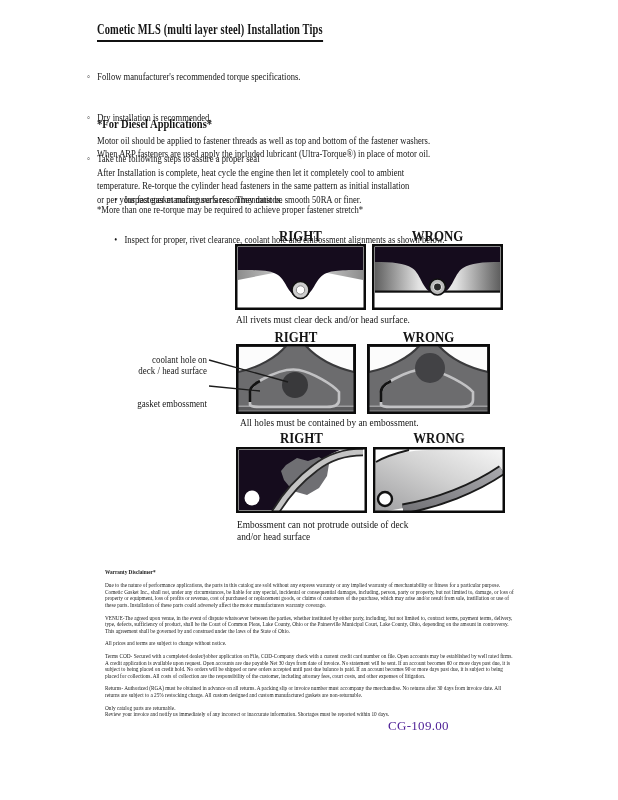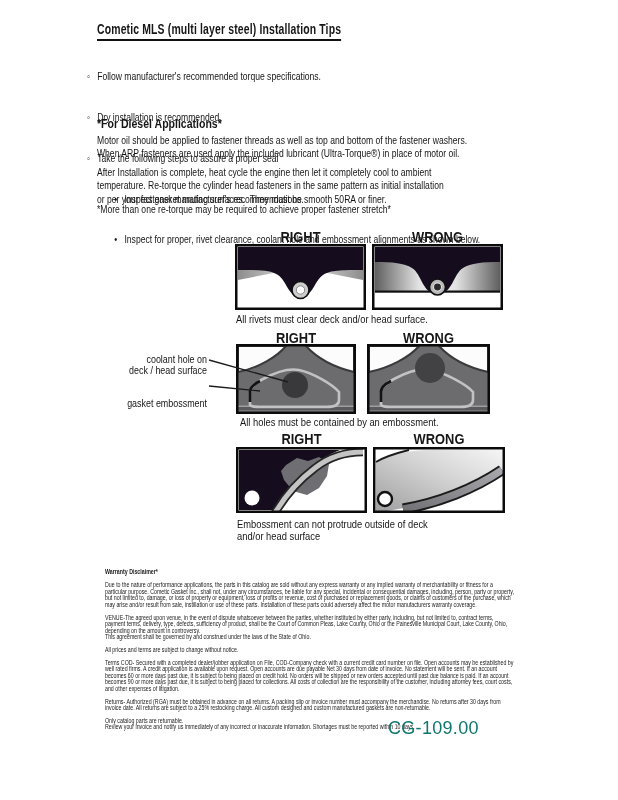--- a/index.html
+++ b/index.html
@@ -1,18 +1,18 @@
 <!DOCTYPE html>
 <html><head>
 <meta charset="utf-8">
 <style>
   html,body{margin:0;padding:0;background:#e8e8e8;}
   .page{
     position:relative;width:618px;height:800px;margin:0 auto;background:#ffffff;
-    font-family:Liberation Sans, sans-serif;color:#161616;overflow:hidden;
+    font-family:Liberation Serif, serif;color:#161616;overflow:hidden;
   }
   .abs{position:absolute;}
   .cond{transform:scaleX(0.78);transform-origin:left top;white-space:pre;}
   .title{
     left:97px;top:21px;font-size:14.5px;font-weight:bold;letter-spacing:.2px;
     transform:scaleX(0.72);transform-origin:left top;white-space:pre;
     border-bottom:2px solid #111;padding-bottom:2px;display:inline-block;
   }
   .bullets{left:87px;top:43px;font-size:11px;line-height:13.6px;}
   .b-row{display:flex;white-space:pre;}
@@ -26,21 +26,21 @@
   .dlabel{font-size:14px;font-weight:bold;text-align:center;transform:scaleX(0.92);transform-origin:center top;}
   .dbox{line-height:0;}
   .caption{font-size:11px;line-height:11px;transform:scaleX(0.85);transform-origin:left top;white-space:pre-line;}
   .sidelabels{left:40px;top:343px;width:167px;text-align:right;font-size:10.5px;line-height:11px;
     transform:scaleX(0.85);transform-origin:right top;white-space:pre-line;}
   .sidelabels .lbl2{margin-top:11px;}
   .warranty{left:105px;top:569px;width:512px;font-size:6.6px;line-height:6.6px;
     transform:scaleX(0.8);transform-origin:left top;color:#222;}
   .warranty p{margin:0 0 6px 0;white-space:pre-line;}
   .warranty .whead{font-weight:bold;margin-bottom:6.6px;}
-  .code{left:388px;top:718px;font-size:18px;letter-spacing:.3px;color:#0f766e;}
+  .code{left:388px;top:718px;font-size:13px;letter-spacing:.3px;color:#4c1d95;}
   svg{display:block;}
 </style>
 </head>
 <body>
 
 <div class="page">
 
   <div class="abs title">Cometic MLS (multi layer steel) Installation Tips</div>
 
   <div class="abs bullets cond">

